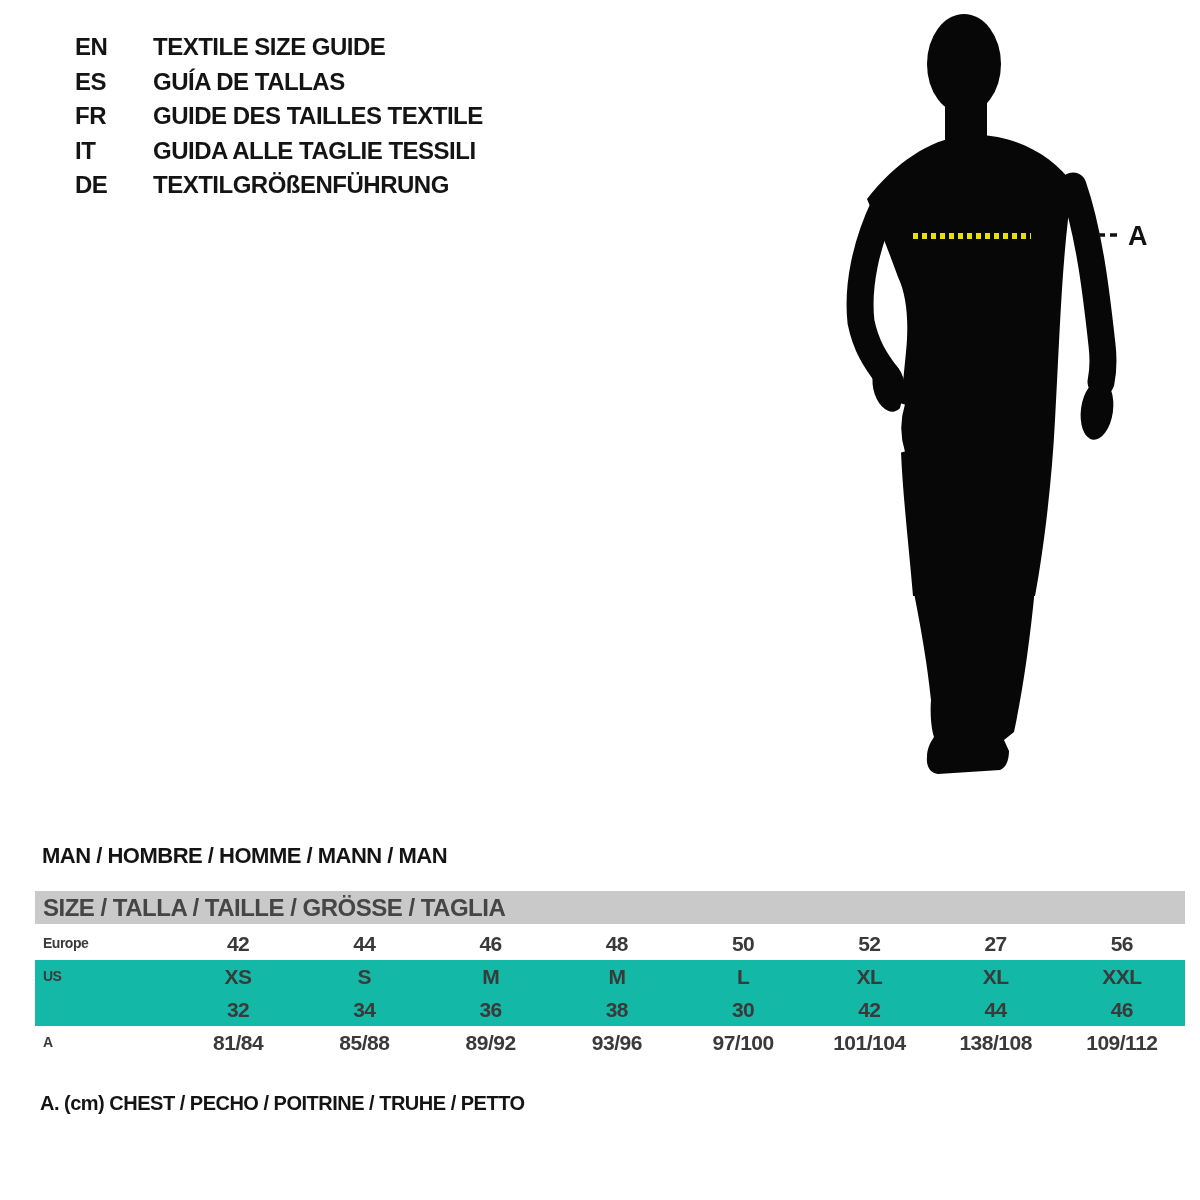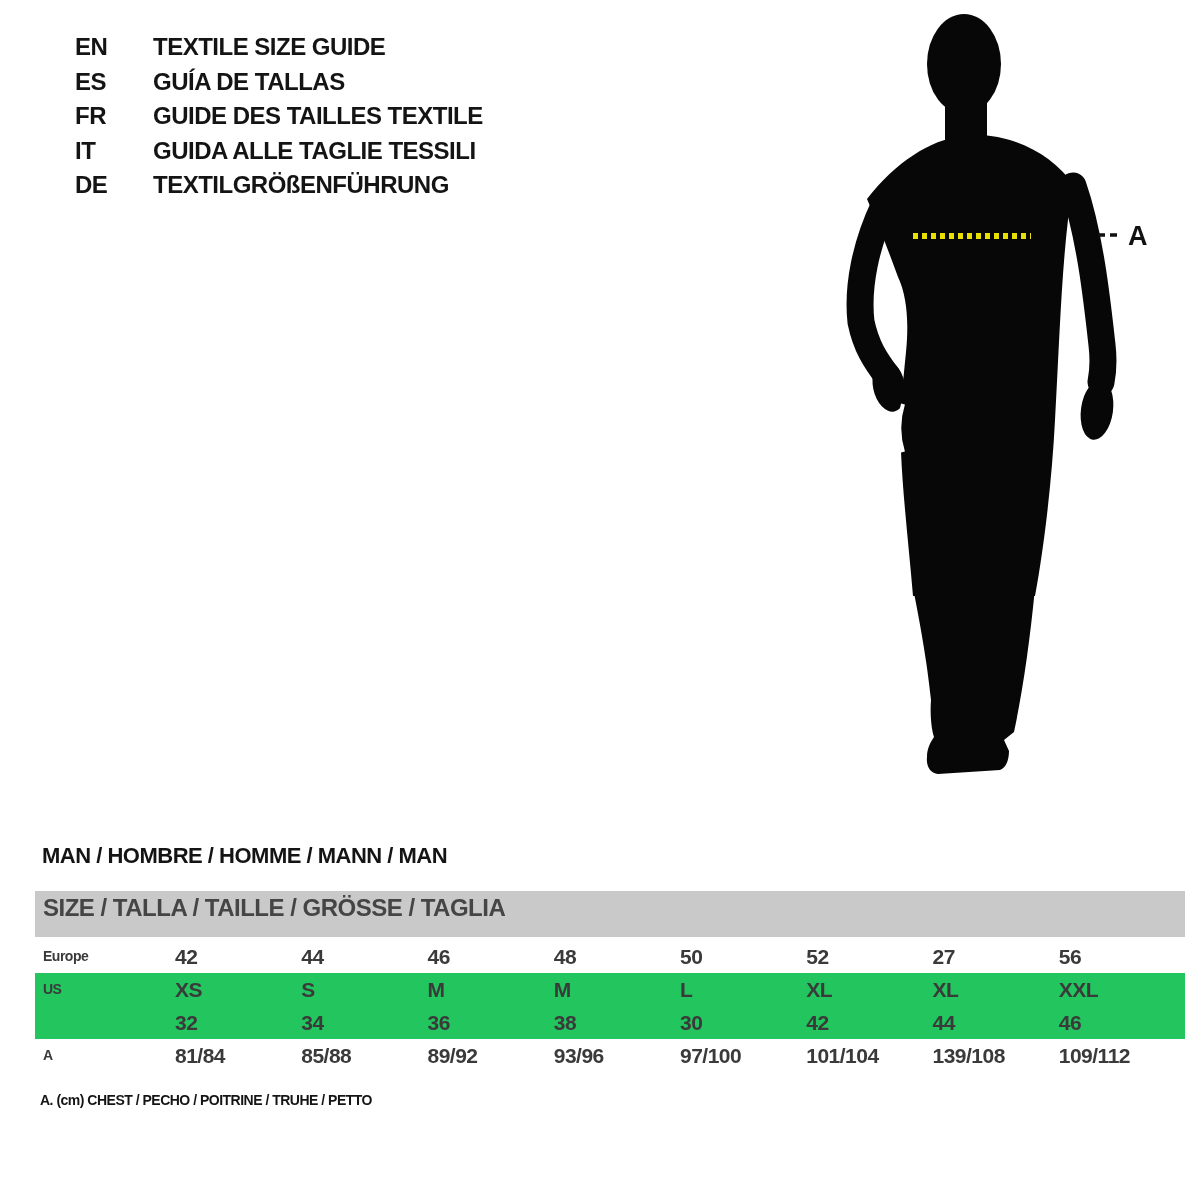--- a/index.html
+++ b/index.html
@@ -18,34 +18,34 @@
   .category-line{font-size:26px;font-weight:700;letter-spacing:-1px;line-height:33px;white-space:nowrap;color:#141414;}
   
   .figure-wrap{position:absolute;left:810px;top:0;width:360px;height:790px;}
   .figure-wrap svg{display:block;width:100%;height:100%;}
   .measure-label{font-family:"Liberation Sans","DejaVu Sans",sans-serif;font-size:27px;font-weight:700;fill:#111;}
   
   .section-title{position:absolute;left:42px;top:843px;font-size:22px;font-weight:700;letter-spacing:-0.5px;color:#141414;white-space:nowrap;}
   
   .size-table{position:absolute;left:35px;top:891px;width:1150px;}
   .table-header{
-    height:46px;line-height:33px;background:#c9c9c9;color:#454545;
+    height:33px;line-height:33px;background:#c9c9c9;color:#454545;
     font-size:24px;font-weight:700;letter-spacing:-0.5px;padding-left:8px;box-sizing:border-box;
     margin-bottom:3px;white-space:nowrap;
   }
   .table-grid{display:grid;grid-template-columns:140px repeat(8,1fr);}
   .t-row{display:contents;}
   .t-cell{
-    height:33px;line-height:33px;
+    height:33px;line-height:33px;text-align:center;
     font-size:21px;font-weight:700;letter-spacing:-0.5px;color:#3a3a3a;
   }
   .t-label{text-align:left;padding-left:8px;font-size:14px;}
-  .shade{background:#22c55e;}
+  .shade{background:#14b8a6;}
   
-  .footnote{position:absolute;left:40px;top:1092px;font-size:14px;font-weight:700;letter-spacing:-0.5px;color:#141414;white-space:nowrap;}
+  .footnote{position:absolute;left:40px;top:1092px;font-size:20px;font-weight:700;letter-spacing:-0.5px;color:#141414;white-space:nowrap;}
 </style>
 </head>
 <body>
 
 <div id="canvas">
 
   <div class="lang-block">
     <div class="lang-row">
       <span class="lang-code">EN</span>
       <span class="lang-title">TEXTILE SIZE GUIDE</span>
@@ -161,21 +161,21 @@
       </div>
 
       <div class="t-row">
         <div class="t-cell t-label">A</div>
         <div class="t-cell">81/84</div>
         <div class="t-cell">85/88</div>
         <div class="t-cell">89/92</div>
         <div class="t-cell">93/96</div>
         <div class="t-cell">97/100</div>
         <div class="t-cell">101/104</div>
-        <div class="t-cell">139/108</div>
+        <div class="t-cell">138/108</div>
         <div class="t-cell">109/112</div>
       </div>
     </div>
   </div>
 
   <div class="footnote">A. (cm) CHEST / PECHO / POITRINE / TRUHE / PETTO</div>
 
 </div>
 
 </body></html>

